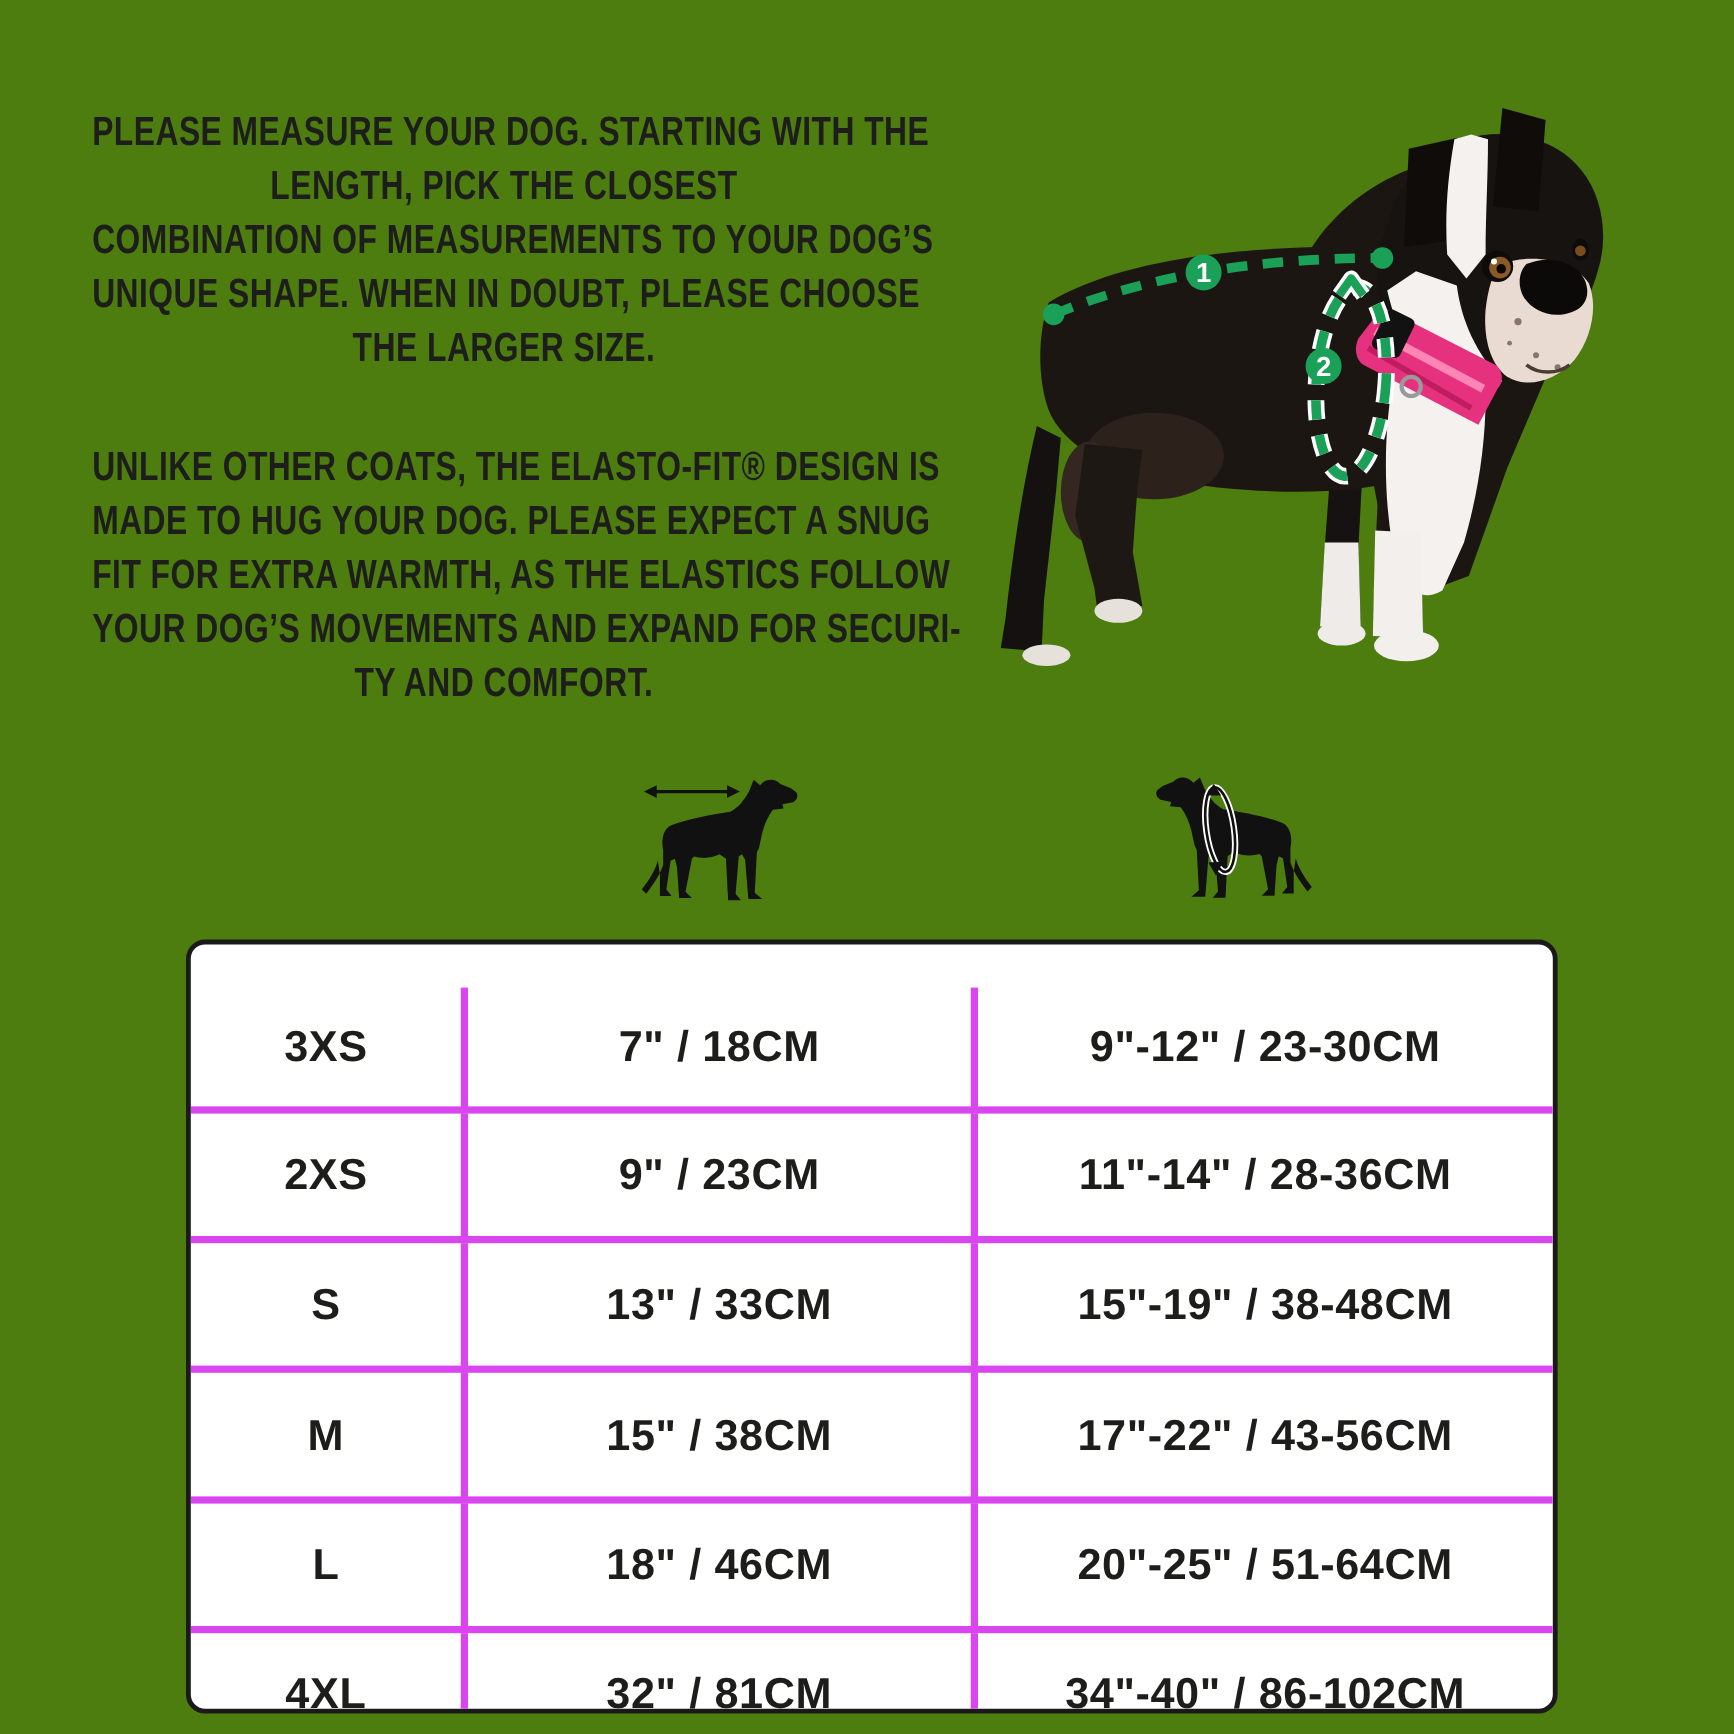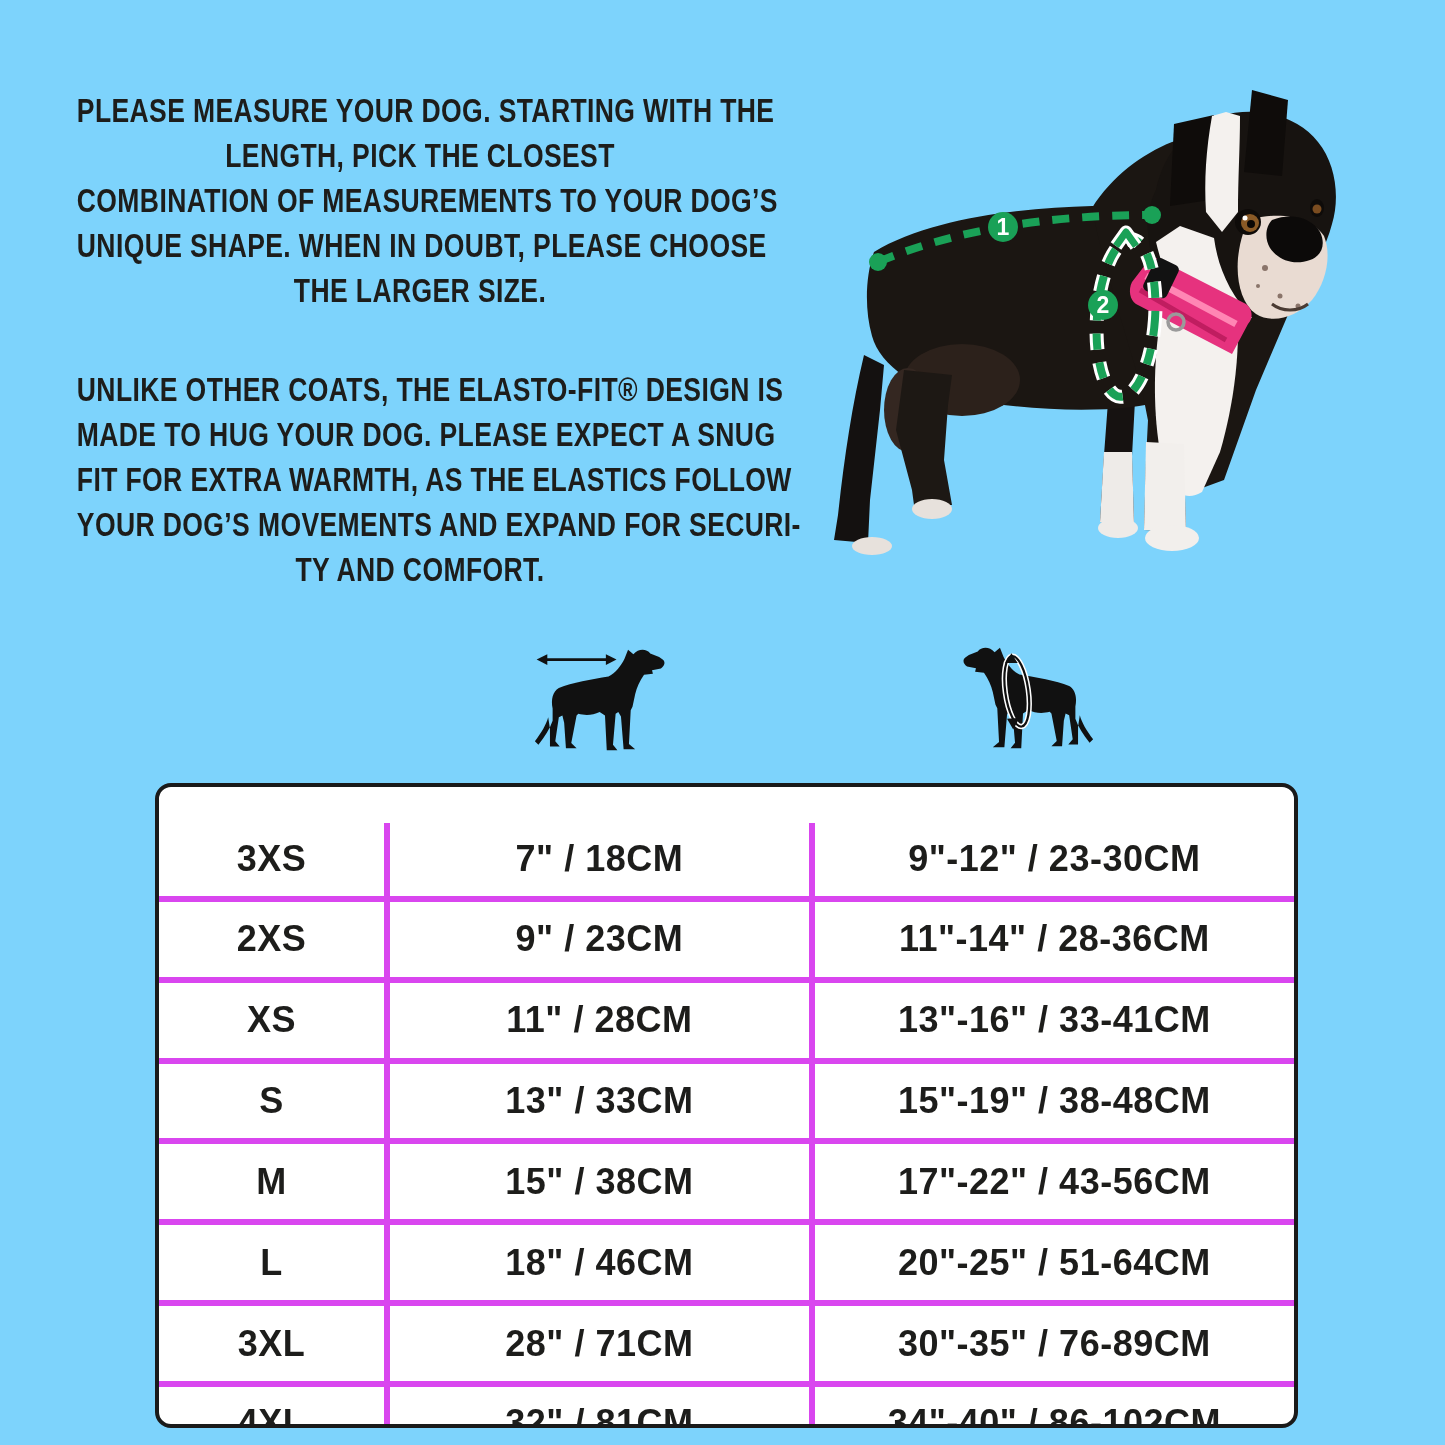--- a/index.html
+++ b/index.html
@@ -1,16 +1,16 @@
 <!DOCTYPE html>
 <html><head>
 <meta charset="utf-8">
 <style>
   html,body{margin:0;padding:0;background:#fff;}
-  .page{position:relative;width:1445px;height:1445px;background:#7dd3fc;overflow:hidden;
+  .page{position:relative;width:1445px;height:1445px;background:#4d7c0f;overflow:hidden;
         font-family:"Liberation Sans",sans-serif;color:#1d1d1b;}
   
   .intro{position:absolute;left:-20px;width:880px;text-align:center;
          font-weight:bold;font-size:34px;line-height:45px;letter-spacing:.5px;
          transform:scaleX(.78);transform-origin:50% 0;white-space:nowrap;}
   .intro.p1{top:88px;}
   .intro.p2{top:367px;}
   
   .photo{position:absolute;left:820px;top:60px;width:580px;height:500px;}
   
@@ -182,45 +182,35 @@
             <td>3XS</td>
             <td>7" / 18CM</td>
             <td>9"-12" / 23-30CM</td>
           </tr>
           <tr>
             <td>2XS</td>
             <td>9" / 23CM</td>
             <td>11"-14" / 28-36CM</td>
           </tr>
           <tr>
-            <td>XS</td>
-            <td>11" / 28CM</td>
-            <td>13"-16" / 33-41CM</td>
-          </tr>
-          <tr>
             <td>S</td>
             <td>13" / 33CM</td>
             <td>15"-19" / 38-48CM</td>
           </tr>
           <tr>
             <td>M</td>
             <td>15" / 38CM</td>
             <td>17"-22" / 43-56CM</td>
           </tr>
           <tr>
             <td>L</td>
             <td>18" / 46CM</td>
             <td>20"-25" / 51-64CM</td>
           </tr>
           <tr>
-            <td>3XL</td>
-            <td>28" / 71CM</td>
-            <td>30"-35" / 76-89CM</td>
-          </tr>
-          <tr>
             <td>4XL</td>
             <td>32" / 81CM</td>
             <td>34"-40" / 86-102CM</td>
           </tr>
         </tbody>
     </table>
   </div>
 
 </div>
 

